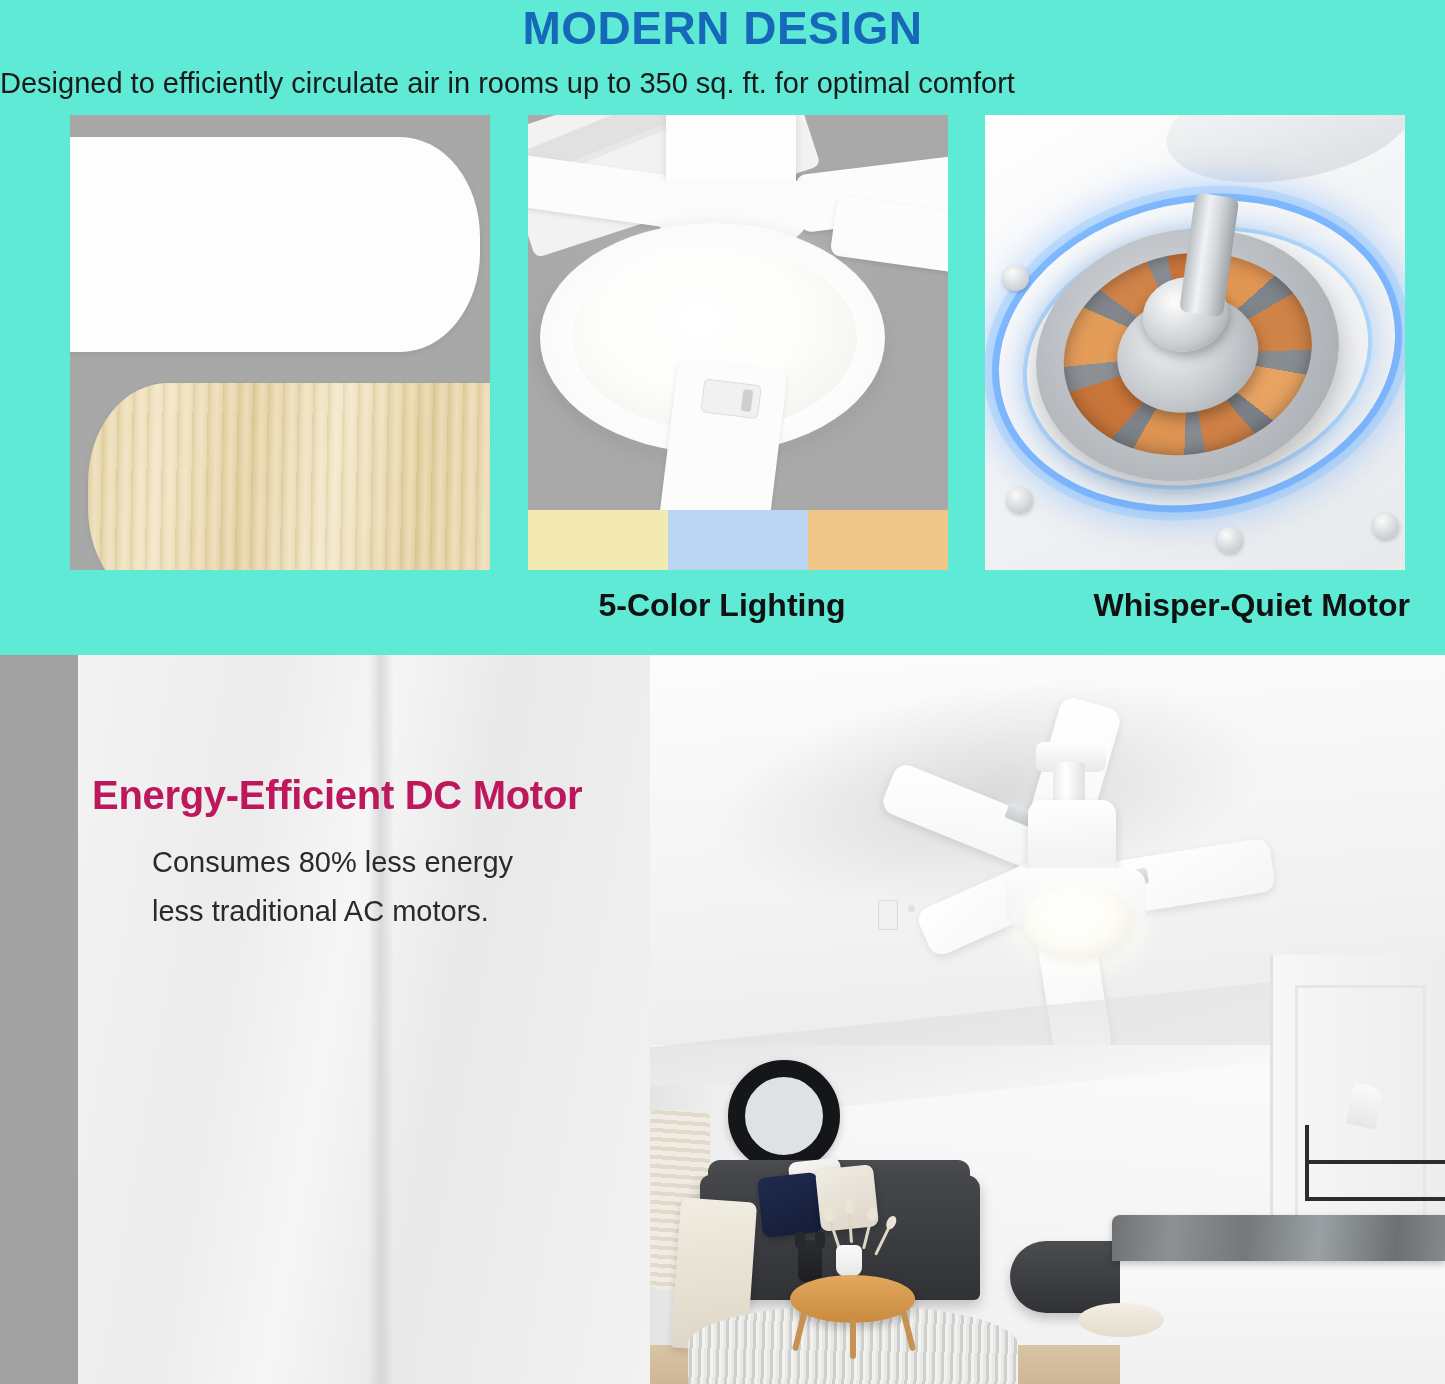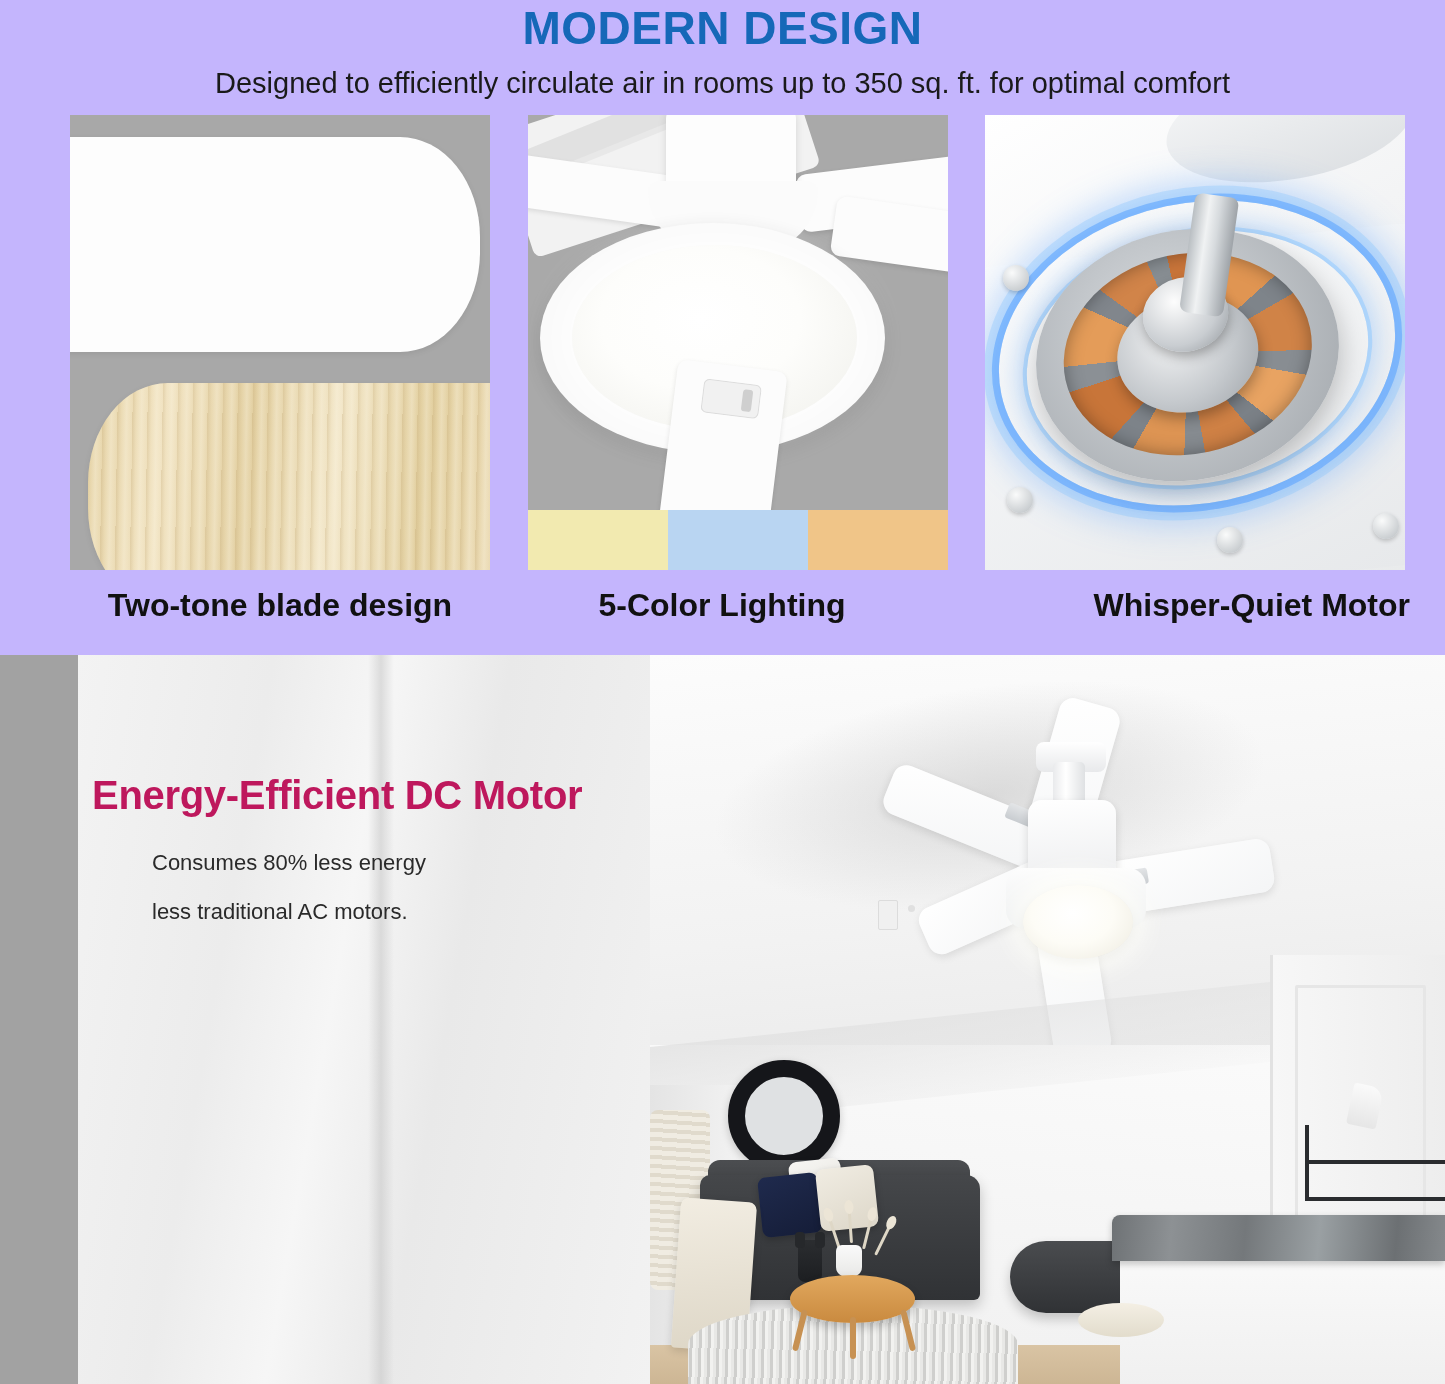--- a/index.html
+++ b/index.html
@@ -1,25 +1,25 @@
 <!DOCTYPE html>
 <html><head>
 <meta charset="utf-8">
 <style>
   html,body{margin:0;padding:0;background:#fff;}
   body{width:1445px;height:1384px;position:relative;overflow:hidden;
        font-family:"Liberation Sans","DejaVu Sans",sans-serif;}
 
   
-  #top-section{position:absolute;left:0;top:0;width:1445px;height:655px;background:#c4b5fd;}
+  #top-section{position:absolute;left:0;top:0;width:1445px;height:655px;background:#5eead4;}
 
   #headline{position:absolute;left:0;top:0;width:1445px;text-align:center;
             font-size:46px;font-weight:bold;letter-spacing:.5px;color:#1668b8;
             line-height:56px;}
-  #subhead{position:absolute;left:0;top:62px;width:1445px;text-align:center;
+  #subhead{position:absolute;left:0;top:62px;width:1445px;
            font-size:29px;color:#1a1a1a;line-height:42px;}
 
   .panel{position:absolute;top:115px;width:420px;height:455px;overflow:hidden;
          background:#a8a8a8;}
   #panel-1{left:70px;}
   #panel-2{left:528px;}
   #panel-3{left:985px;background:#f3f4f6;}
 
   .caption{position:absolute;top:583px;width:460px;text-align:center;
            font-size:32px;font-weight:bold;color:#111;line-height:44px;}
@@ -106,21 +106,21 @@
   #bottom-section{position:absolute;left:0;top:655px;width:1445px;height:729px;overflow:hidden;
      background:#eceded;}
   #left-gray-strip{position:absolute;left:0;top:0;width:78px;height:729px;background:#a2a2a2;}
   #left-wall{position:absolute;left:78px;top:0;width:572px;height:729px;
      background:linear-gradient(100deg,#f3f3f3 0%,#ececec 28%,#f6f6f6 45%,#e9e9e9 62%,#f2f2f2 100%);}
   #wall-seam{position:absolute;left:290px;top:0;width:26px;height:729px;
      background:linear-gradient(90deg,rgba(205,205,205,.0),rgba(198,198,198,.55),rgba(205,205,205,0));}
 
   #dc-title{position:absolute;left:92px;top:118px;font-size:40px;font-weight:bold;
      color:#be185d;letter-spacing:-.3px;}
-  #dc-sub{position:absolute;left:152px;top:183px;font-size:22px;color:#2a2a2a;line-height:49px;}
+  #dc-sub{position:absolute;left:152px;top:183px;font-size:29px;color:#2a2a2a;line-height:49px;}
 
   
   #energy-label{position:absolute;left:146px;top:1008px;}
   .ebar{position:relative;height:36px;margin-bottom:7px;}
 
   
   #room{position:absolute;left:650px;top:0;width:795px;height:729px;overflow:hidden;
      background:#f4f4f4;}
   #ceiling{position:absolute;left:0;top:0;width:795px;height:470px;
      background:linear-gradient(175deg,#fcfcfc 0%,#f2f2f2 55%,#e7e7e7 100%);}
@@ -257,21 +257,20 @@
       <div id="p3-rotor"></div>
       <div id="p3-cap"></div>
       <div id="p3-shaft"></div>
     </div>
     <div class="p3-screw" style="left:18px;top:150px;"></div>
     <div class="p3-screw" style="left:22px;top:372px;"></div>
     <div class="p3-screw" style="left:232px;top:412px;"></div>
     <div class="p3-screw" style="left:388px;top:398px;"></div>
   </div>
 
-  <div class="caption" id="caption-1">Two-tone blade design</div>
   <div class="caption" id="caption-2">5-Color Lighting</div>
   <div class="caption" id="caption-3">Whisper-Quiet Motor</div>
 </div>
 
 <div id="bottom-section">
 
   <div id="left-gray-strip"></div>
   <div id="left-wall">
     <div id="wall-seam"></div>
   </div>

